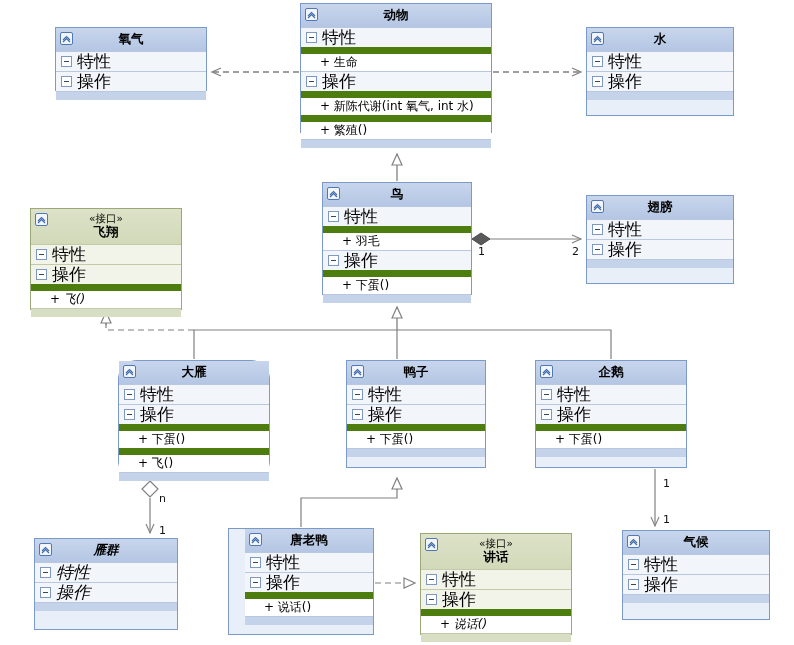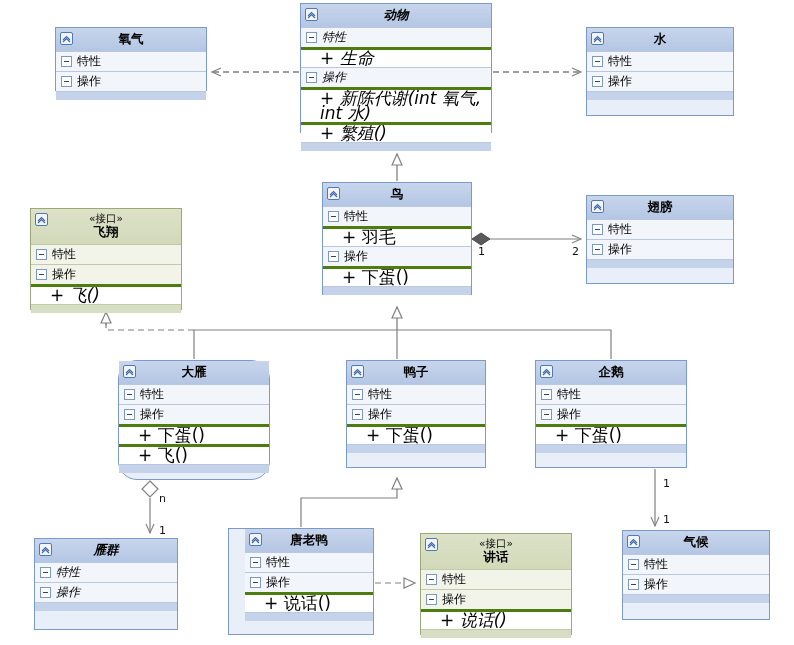--- a/index.html
+++ b/index.html
@@ -20,29 +20,29 @@
   .uml-stereo{font-size:10.5px;line-height:12px;font-weight:normal;}
 
   .badge{position:absolute;left:4px;top:4px;width:13px;height:13px;
          border:1px solid #4f78b5;border-radius:2px;background:#f2f6fc;
          box-sizing:border-box;}
   .badge svg{display:block;}
 
   .sec{display:flex;align-items:center;gap:5px;padding:2px 4px 2px 5px;
        background:#f2f5fa;border-top:1px solid #b9c8e0;line-height:15px;}
   .uml.iface .sec{background:#f2f4e9;border-top:1px solid #c2caa8;}
-  .sec-label{font-size:12px;text-align:center;}
+  .sec-label{font-size:17px;text-align:center;}
 
   .expander{width:11px;height:11px;border:1px solid #7e98c2;background:#fff;
             position:relative;flex:0 0 auto;box-sizing:border-box;}
   .expander:after{content:"";position:absolute;left:2px;top:4px;width:5px;height:1px;
                   background:#33475f;}
 
-  .mem{padding:1px 4px 1px 19px;background:#ffffff;font-size:17px;line-height:15px;
-       border-top:3px solid #4d7c0f;}
+  .mem{padding:1px 4px 1px 19px;background:#ffffff;font-size:12px;line-height:15px;
+       border-top:7px solid #4d7c0f;}
   .uml.iface .mem{background:#ffffff;}
   .mem.ital{font-style:italic;}
 
   .foot{height:8px;background:#c5d3ea;border-top:1px solid #b9c8e0;}
   .uml.iface .foot{background:#d8deC4;border-top:1px solid #c2caa8;}
 
   .mult{position:absolute;font-size:11px;color:#111;}
 </style>
 </head>
 <body>
@@ -123,21 +123,21 @@
         <div class="sec">
           <span class="expander"></span>
           <span class="sec-label">特性</span>
         </div>
         <div class="sec">
           <span class="expander"></span>
           <span class="sec-label">操作</span>
         </div>
         <div class="foot"></div>
       </div>
-      <div class="uml" style="left: 300px; top: 3px; width: 192px; height: 130px; font-style: italic;">
+      <div class="uml" style="left: 300px; top: 3px; width: 192px; height: 130px;">
         <div class="uml-head">
           <span class="badge">
             <svg width="11" height="11" viewBox="0 0 11 11">
               <path d="M2,7 L5.5,3.5 L9,7" fill="none" stroke="#3f6cae" stroke-width="1.2"></path>
               <path d="M2,9 L5.5,5.5 L9,9" fill="none" stroke="#3f6cae" stroke-width="1.2"></path>
             </svg>
           </span>
           <div class="uml-title">动物</div>
         </div>
         <div class="sec">

